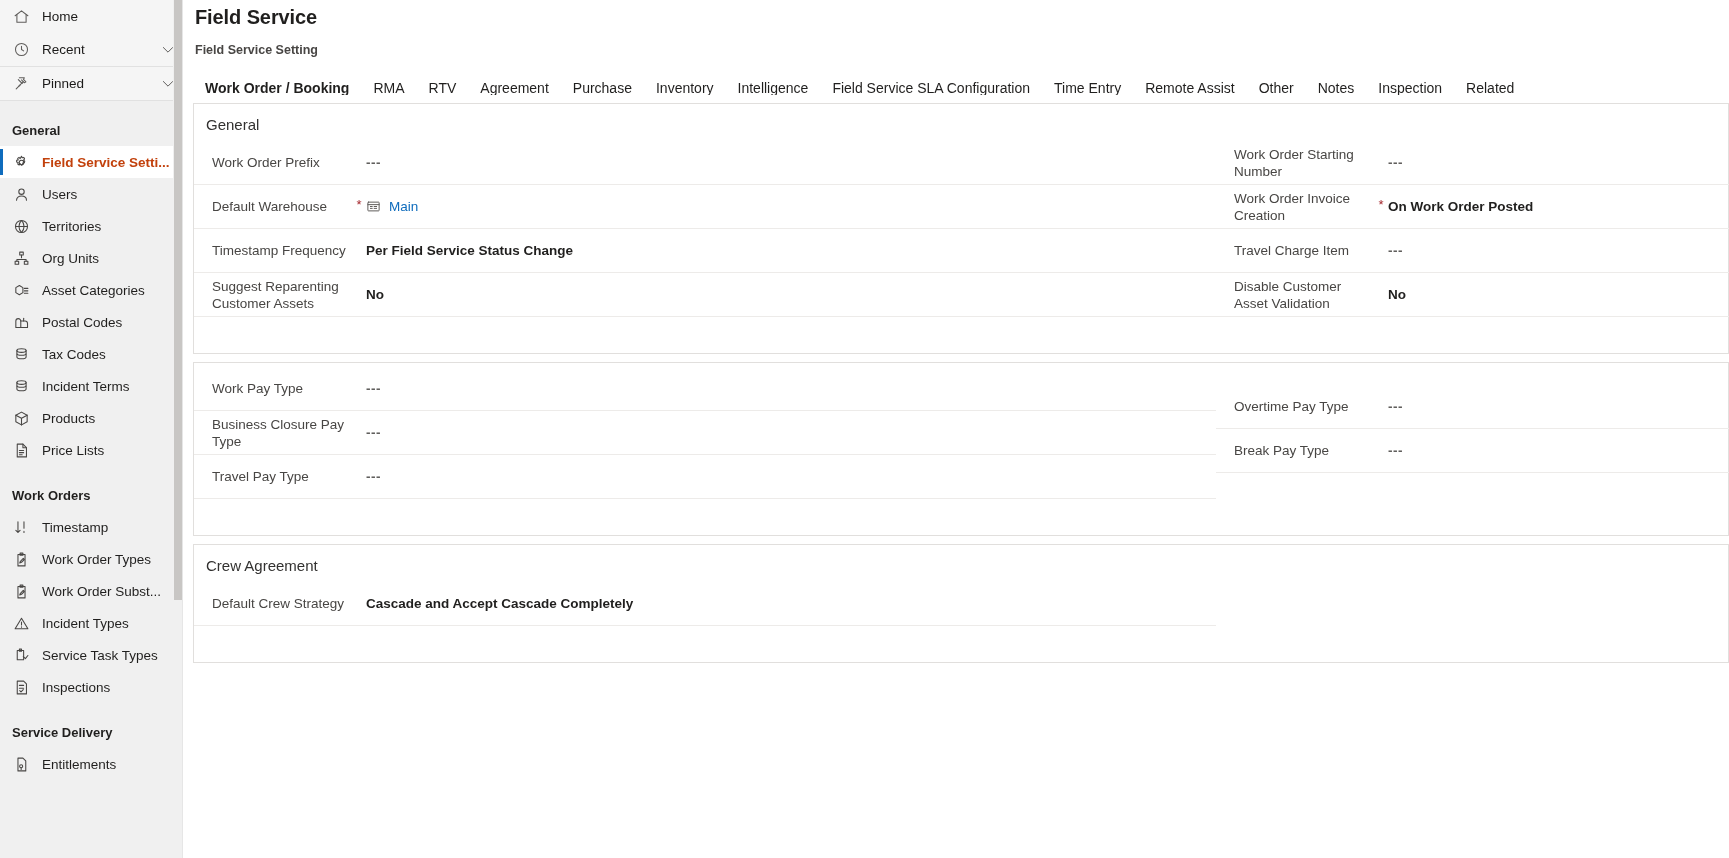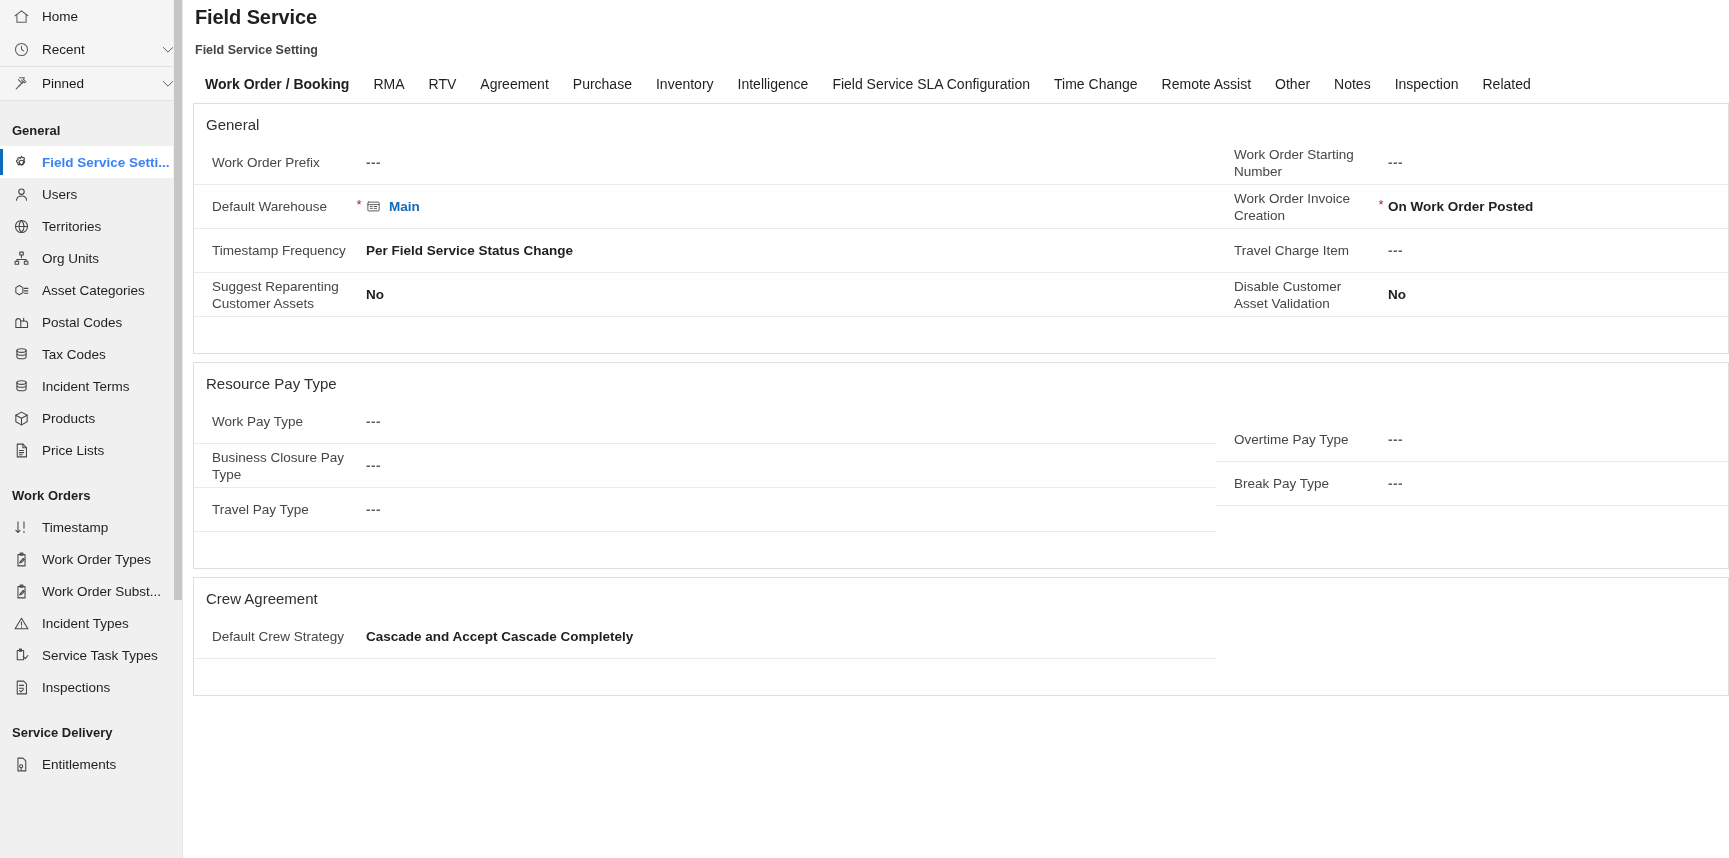--- a/index.html
+++ b/index.html
@@ -65,21 +65,21 @@
   .nav-item .lbl { white-space: nowrap; overflow: hidden; }
   .nav-item.selected {
     background: #ffffff;
     font-weight: 400;
   }
   .nav-item.selected::before {
     content: "";
     position: absolute; left: 0; top: 3px; bottom: 3px;
     width: 3px; background: #0f6cbd;
   }
-  .nav-item.selected .lbl { font-weight: 600; color: #3b82f6;}
+  .nav-item.selected .lbl { font-weight: 600; color: #c2410c;}
 
   
   .sb-scroll {
     position: absolute;
     left: 173px; top: 0;
     width: 9px; height: 858px;
     background: #f0f0f0;
   }
   .sb-thumb {
     position: absolute; left: 174px; top: 0;
@@ -100,21 +100,21 @@
   .page-title {
     font-size: 20px; font-weight: 700; color: #201f1e;
     letter-spacing: -0.1px;
   }
   .page-sub {
     font-size: 12.5px; font-weight: 600; color: #484644;
     margin-top: 14px;
   }
 
   .tabbar {
-    display: flex; align-items: center;
+    display: flex; align-items: flex-end;
     padding-left: 10px;
     margin-top: 14px;
     height: 32px;
     white-space: nowrap;
   }
   .tab {
     font-size: 14px;
     color: #201f1e;
     padding: 0 12px 7px 12px;
     cursor: pointer;
@@ -175,21 +175,21 @@
     font-size: 13.5px;
     color: #201f1e;
     font-weight: 700;
     display: flex; align-items: center;
   }
   .fval.empty { color: #605e5c; font-weight: 700; letter-spacing: 0.5px; }
   .fval .lookup-ico {
     margin-right: 8px; color: #605e5c;
     display: flex; align-items: center;
   }
-  .fval .link { color: #0f6cbd; font-weight: 700; cursor: pointer; }
+  .fval .link { color: #0f6cbd; font-weight: 400; cursor: pointer; }
   .spacer-row { height: 26px; }
   .spacer-row-sm { height: 18px; }
 
   svg { display: block; }
 </style>
 </head>
 <body>
 
 <div class="app">
 
@@ -424,21 +424,21 @@
 
     <div class="tabbar" id="tabbar">
         <div class="tab active">Work Order / Booking</div>
         <div class="tab">RMA</div>
         <div class="tab">RTV</div>
         <div class="tab">Agreement</div>
         <div class="tab">Purchase</div>
         <div class="tab">Inventory</div>
         <div class="tab">Intelligence</div>
         <div class="tab">Field Service SLA Configuration</div>
-        <div class="tab">Time Change</div>
+        <div class="tab">Time Entry</div>
         <div class="tab">Remote Assist</div>
         <div class="tab">Other</div>
         <div class="tab">Notes</div>
         <div class="tab">Inspection</div>
         <div class="tab">Related</div>
       </div>
 
     <div class="scroll-area" id="sections-host">
         <div class="section">
           <div class="section-title">General</div>
@@ -507,21 +507,20 @@
                 <div class="fname">Disable Customer Asset Validation</div>
                 <div class="req"></div>
                 <div class="fval">
                   <span>No</span>
                 </div>
               </div>
             </div>
           </div>
         </div>
         <div class="section">
-          <div class="section-title">Resource Pay Type</div>
           <div class="cols">
             <div class="col">
               <div class="frow">
                 <div class="fname">Work Pay Type</div>
                 <div class="req"></div>
                 <div class="fval empty">
                   <span>---</span>
                 </div>
               </div>
               <div class="frow">

